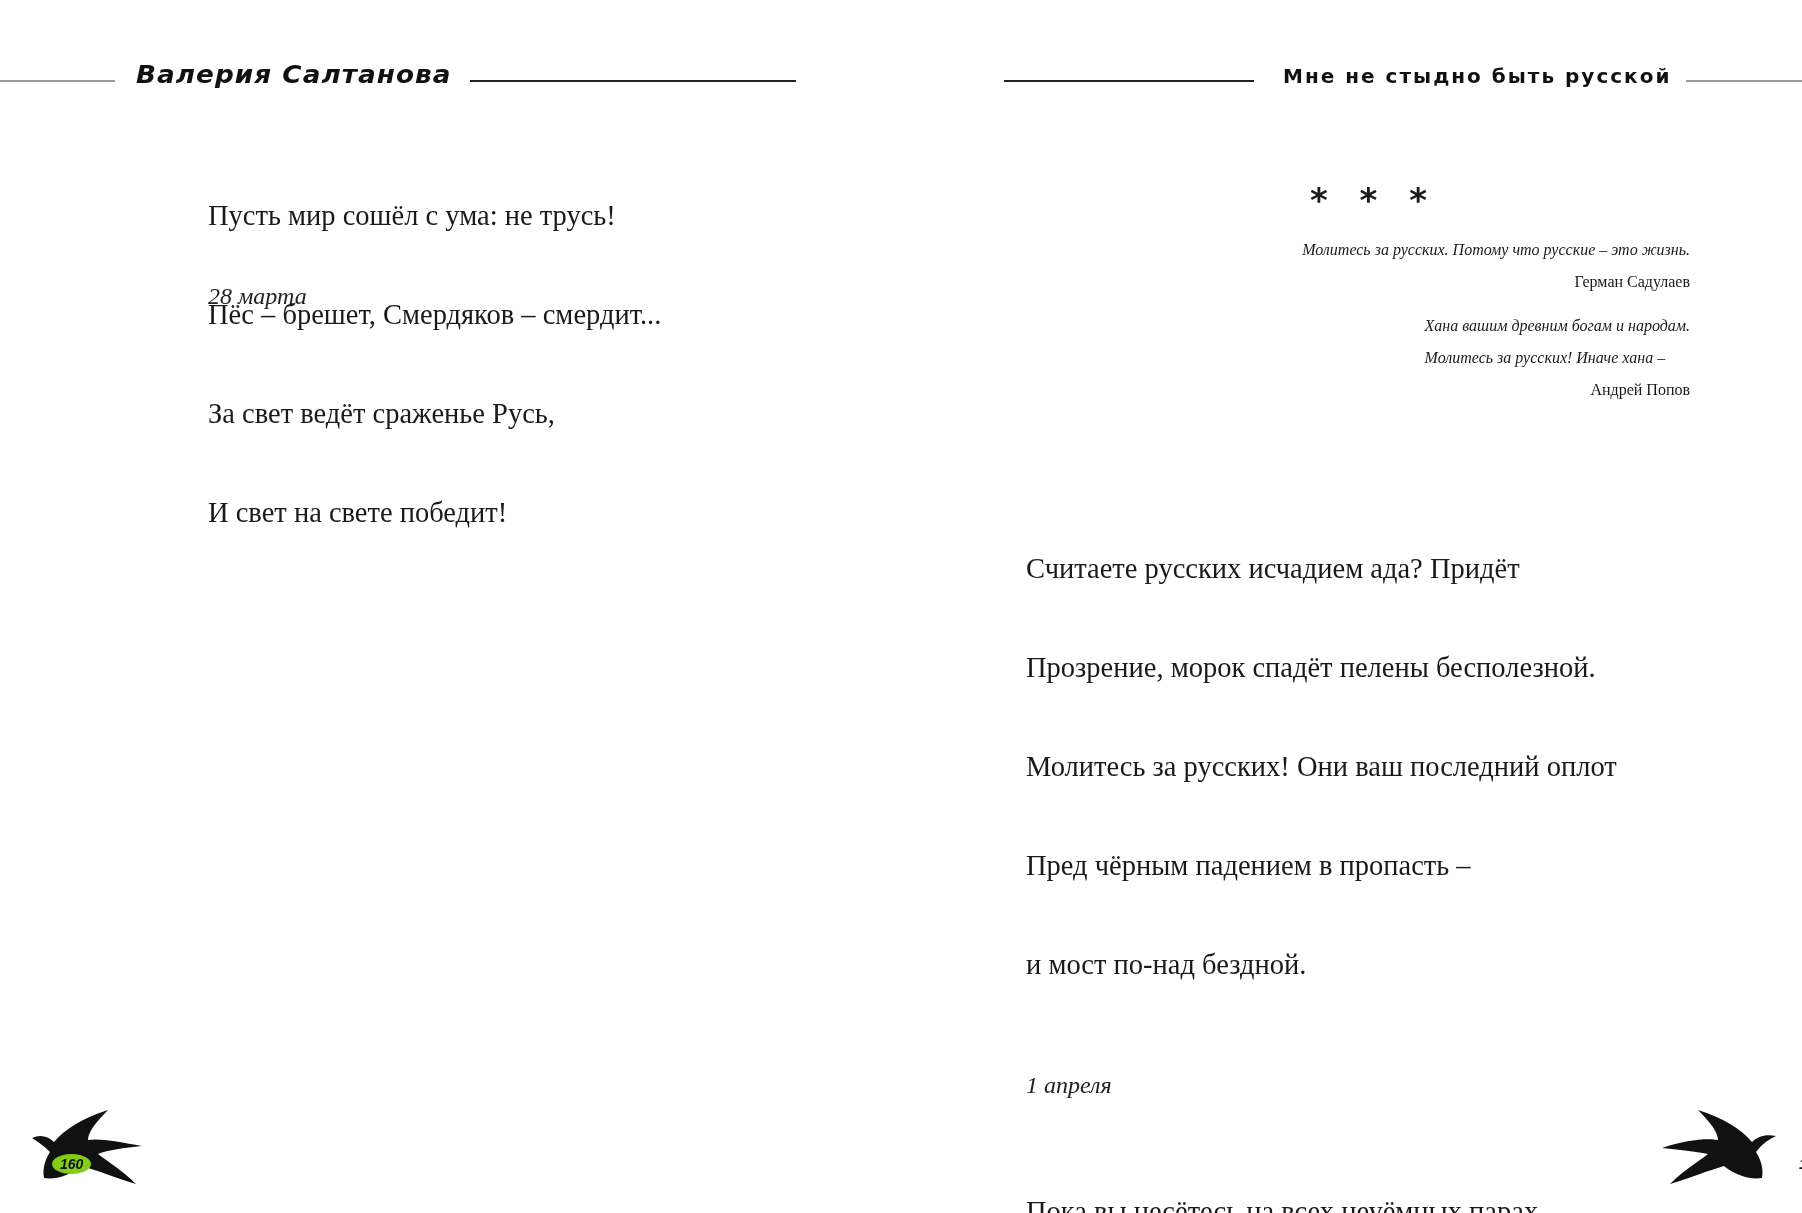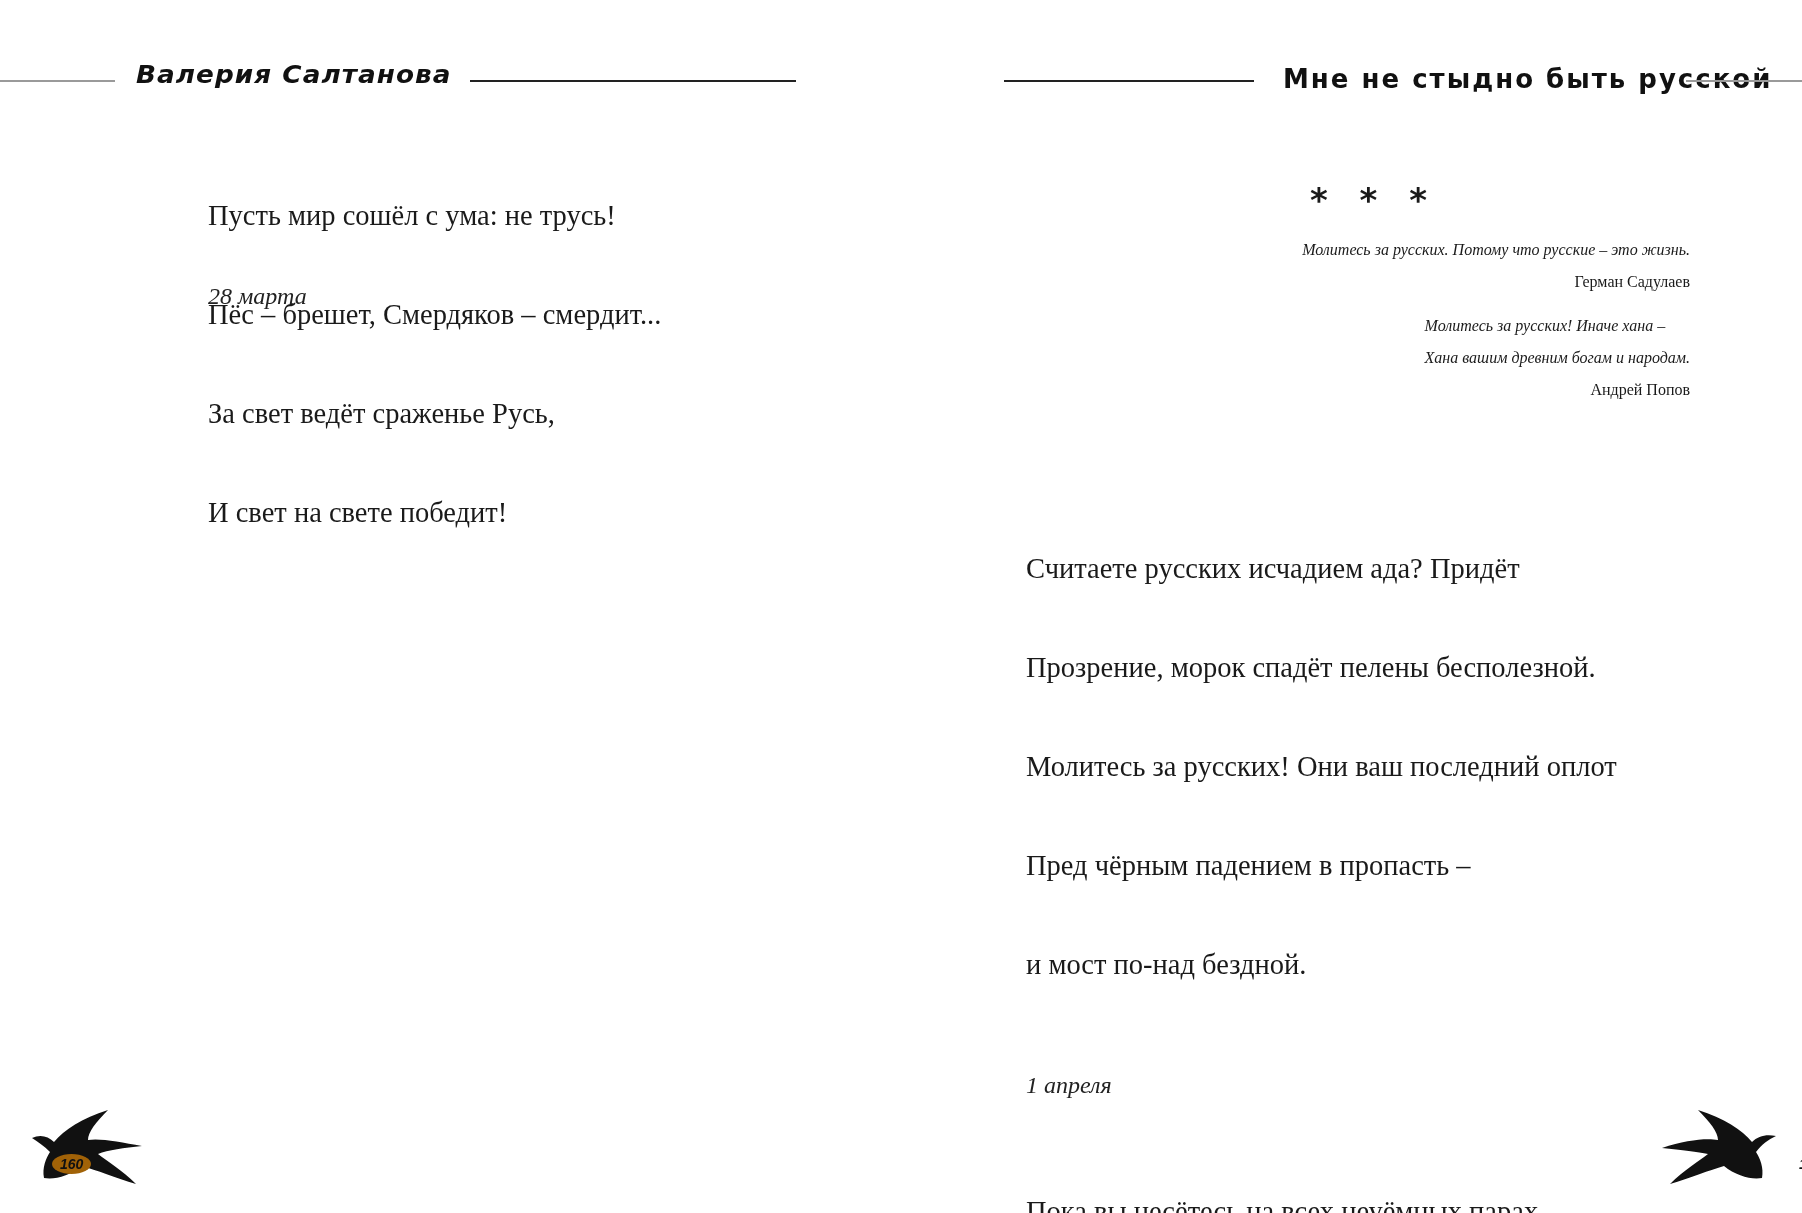--- a/index.html
+++ b/index.html
@@ -5,21 +5,21 @@
   html, body { margin: 0; padding: 0; background: #ffffff; }
   body { width: 1802px; height: 1213px; position: relative; overflow: hidden; color: #1a1a1a; font-family: "Liberation Serif", "DejaVu Serif", serif; }
   .page { position: absolute; top: 0; height: 1213px; }
   .page.left { left: 0; width: 901px; }
 
   .rule { position: absolute; top: 80px; height: 2px; background: #222; }
   .rule.grey { background: #9a9a9a; }
 
   .running-head { position: absolute; top: 60px; font-family: "DejaVu Sans", sans-serif; font-size: 25px; letter-spacing: 1px; color: #111; white-space: nowrap; }
   .running-head.left { left: 136px; font-weight: bold; font-style: italic; transform: scaleX(1.05); transform-origin: left; }
-  .running-head.right { left: 1283px; font-weight: bold; font-size: 26px; top: 64px; letter-spacing: 2px; }
+  .running-head.right { left: 1283px; font-weight: bold; font-size: 20px; top: 64px; letter-spacing: 2px; }
 
   .verse { position: absolute; font-size: 28.5px; line-height: 33px; white-space: pre; }
   .verse .line { display: block; }
   .verse .indent { display: block; text-align: left; }
   .date { position: absolute; font-style: italic; font-size: 24px; color: #222; }
 
   .stars { position: absolute; left: 1310px; top: 180px; font-size: 34px; font-weight: bold; letter-spacing: 10px; font-family: "DejaVu Sans", sans-serif; }
 
   .epigraph { position: absolute; right: 112px; text-align: right; font-size: 16px; line-height: 32px; }
   .epigraph .quote { font-style: italic; display: block; }
@@ -40,36 +40,36 @@
     <span class="line">Пусть мир сошёл с ума: не трусь!</span>
     <span class="line">Пёс – брешет, Смердяков – смердит...</span>
     <span class="line">За свет ведёт сраженье Русь,</span>
     <span class="line">И свет на свете победит!</span>
   </div>
   <div class="date" style="left:208px;top:283px;">28 марта</div>
 
   <svg class="swallow" style="left:30px;top:1108px;" width="115" height="80" viewBox="0 0 115 80">
     <path d="M2,30 C10,26 18,28 24,34 C34,22 52,10 78,2 C66,14 58,24 58,32 C70,30 90,34 112,38 C94,40 78,42 68,46 C78,54 92,62 106,76 C86,70 66,62 52,58 C40,68 24,72 14,70 C12,60 16,50 20,44 C14,38 8,34 2,30 Z" fill="#111"></path>
   </svg>
-  <div class="page-num" style="left:52px;top:1154px;background:#a16207;border-radius:50%;padding:2px 8px;">160</div>
+  <div class="page-num" style="left:52px;top:1154px;background:#84cc16;border-radius:50%;padding:2px 8px;">160</div>
 </div>
 
 <div class="rule" style="left:1004px;width:250px;top:80px;"></div>
 <div class="running-head right">Мне не стыдно быть русской</div>
 <div class="rule grey" style="left:1686px;width:116px;top:80px;"></div>
 
 <div class="stars">* * *</div>
 
 <div class="epigraph" style="top:234px;">
   <span class="quote">Молитесь за русских. Потому что русские – это жизнь.</span>
   <span class="author">Герман Садулаев</span>
 </div>
 <div class="epigraph" style="top:310px;">
+  <span class="quote">Хана вашим древним богам и народам.</span>
   <span class="quote" style="text-align:left;padding-left:0;">Молитесь за русских! Иначе хана –</span>
-  <span class="quote">Хана вашим древним богам и народам.</span>
   <span class="author">Андрей Попов</span>
 </div>
 
 <div class="verse" style="left:1026px;top:420px;width:660px;">
   <div>
     <span class="line">Считаете русских исчадием ада? Придёт</span>
     <span class="line">Прозрение, морок спадёт пелены бесполезной.</span>
     <span class="line">Молитесь за русских! Они ваш последний оплот</span>
     <span class="line">Пред чёрным падением в пропасть –</span>
     <span class="indent" style="padding-right:2px;">и мост по-над бездной.</span>

